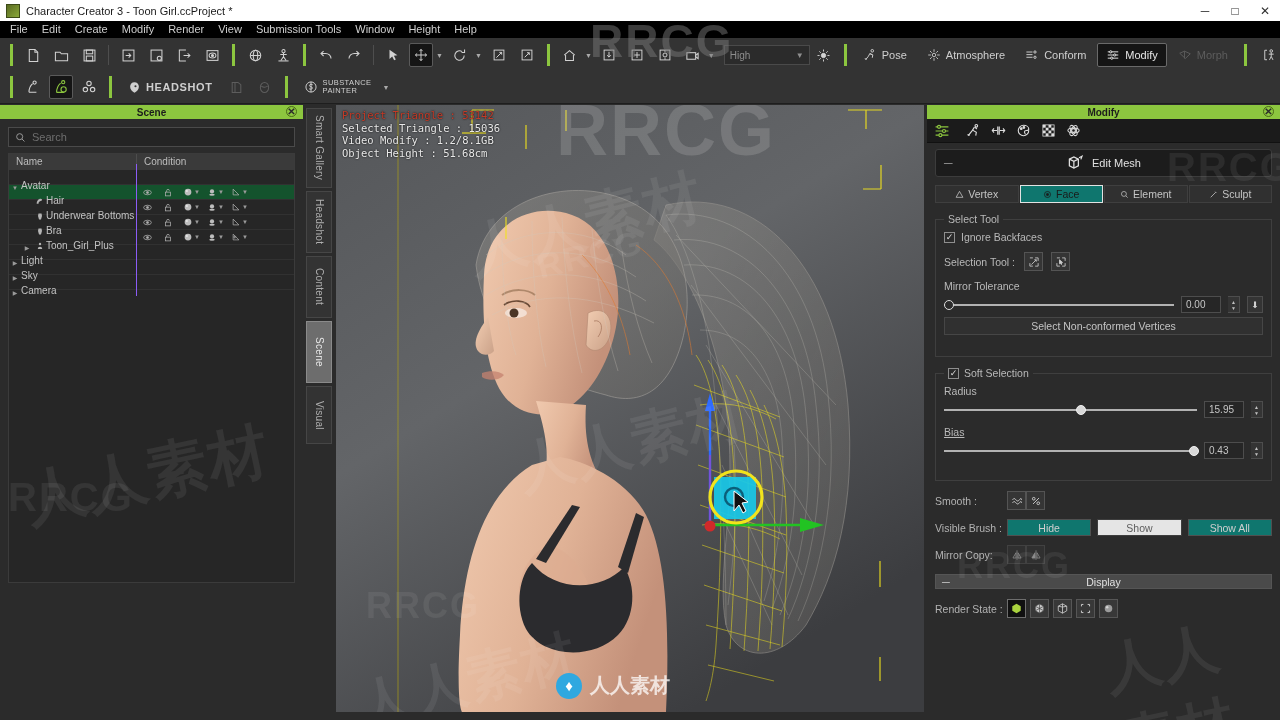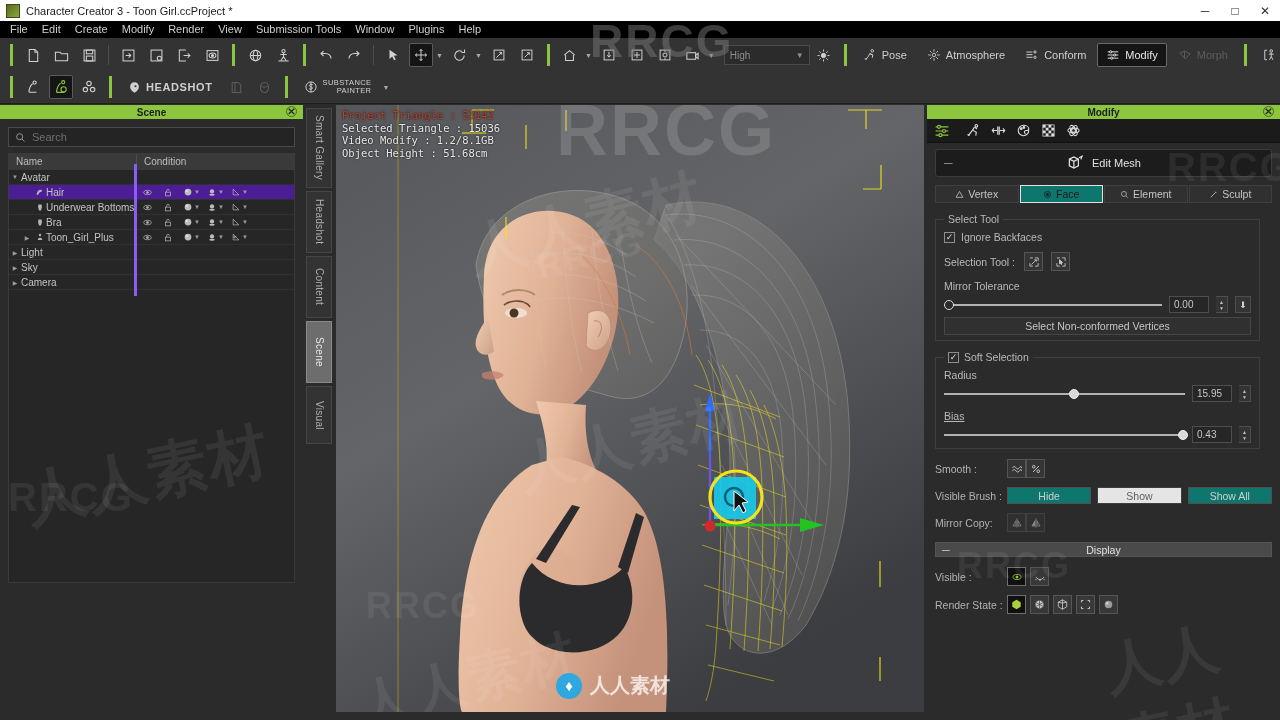--- a/index.html
+++ b/index.html
@@ -62,21 +62,21 @@
     width: 24px; height: 24px; display: flex; align-items: center; justify-content: center;
     margin: 0 2px; border: 1px solid transparent; border-radius: 2px;
     color: #d2d2d2; flex: 0 0 auto;
   }
   .tbtn.active { background: #151515; border-color: #5a5a5a; }
   .tbtn.disabled { color: #5d5d5d; }
   .caret { font-size: 7px; color: #aaa; margin-left: 1px; margin-right: 3px; }
   .tlabel {
     display: flex; align-items: center; gap: 5px; height: 24px;
     padding: 0 8px; margin: 0 1px; border: 1px solid transparent; border-radius: 2px;
-    font-size: 11px; color: #cfcfcf; white-space: nowrap; flex: 0 0 auto; text-align: right;
+    font-size: 11px; color: #cfcfcf; white-space: nowrap; flex: 0 0 auto;
   }
   .tlabel.active { background: #151515; border-color: #6a6a6a; color: #e6e6e6; }
   .tlabel.disabled { color: #5d5d5d; }
   .quality-combo {
     width: 86px; height: 20px; background: #2b2b2b; border: 1px solid #4a4a4a;
     display: flex; align-items: center; padding: 0 5px; font-size: 10px; color: #8e8e8e;
     margin-left: 6px; flex: 0 0 auto;
   }
   .quality-combo .cc { margin-left: auto; font-size: 8px; }
 
@@ -108,22 +108,22 @@
     color: #b9b9b9; font-size: 11px; font-family: "Liberation Sans", sans-serif;
     width: 100%;
   }
   .search-box input::placeholder { color: #6e6e6e; }
 
   .tree { margin: 0 8px; border: 1px solid #3b3b3b; background: #262626; height: 430px; }
   .tree-head { display: flex; height: 16px; background: #3a3a3a; font-size: 10px; color: #bdbdbd; }
   .tree-head .c1 { width: 128px; padding-left: 7px; line-height: 16px; border-right: 1px solid #4d4d4d; }
   .tree-head .c2 { flex: 1; padding-left: 7px; line-height: 16px; }
   .trow { display: flex; height: 15px; align-items: center; border-bottom: 1px solid #313131; font-size: 10px; }
-  .trow.sel { background: #4c1d95; }
-  .trow .c1 { width: 128px; display: flex; align-items: center; border-right: 3px solid #8b5cf6; height: 27px; }
+  .trow.sel { background: #14532d; }
+  .trow .c1 { width: 128px; display: flex; align-items: flex-end; border-right: 1px solid #8b5cf6; height: 27px; }
   .trow .c2 { flex: 1; display: flex; align-items: center; gap: 2px; padding-left: 5px; height: 15px; }
   .tw-arrow { width: 12px; text-align: center; font-size: 6px; color: #9a9a9a; flex: 0 0 auto; }
   .tw-ico { width: 13px; display: flex; justify-content: center; color: #b5b5b5; flex: 0 0 auto; }
   .tname { color: #c3c3c3; white-space: nowrap; overflow: hidden; }
   .cond-ico { display: flex; align-items: center; color: #b0b0b0; }
   .cond-ico .cdot { font-size: 6px; color: #9a9a9a; margin-left: 1px; margin-right: 5px; }
   .indent1 { padding-left: 12px; }
   .indent2 { padding-left: 24px; }
 
   
@@ -186,21 +186,21 @@
   .editmesh .inner { margin: 0 auto; display: flex; align-items: center; gap: 8px; color: #e0e0e0; font-size: 11px; }
 
   .segbar { display: flex; height: 18px; gap: 1px; margin-bottom: 10px; }
   .seg {
     flex: 1; display: flex; align-items: center; justify-content: center; gap: 4px;
     background: #303030; border: 1px solid #3f3f3f; font-size: 10.5px; color: #c4c4c4;
   }
   .seg.active { background: #0f766e; color: #1a1a1a; border-color: #e2e2e2; }
 
   fieldset.grp {
-    border: 1px solid #3f3f3f; margin: 0 12px 10px 0; padding: 6px 8px 5px 8px;
+    border: 1px solid #3f3f3f; margin: 0 0 10px 0; padding: 6px 8px 21px 8px;
   }
   fieldset.grp legend { font-size: 10.5px; color: #b9b9b9; padding: 0 4px; }
   fieldset.grp legend.chk { display: flex; align-items: center; gap: 5px; }
 
   .chkrow { display: flex; align-items: center; gap: 6px; margin-bottom: 9px; }
   .chkbox {
     width: 11px; height: 11px; border: 1px solid #8e8e8e; background: #2b2b2b;
     display: flex; align-items: center; justify-content: center; color: #dcdcdc; font-size: 9px;
   }
   .rowlabel { font-size: 10.5px; color: #b9b9b9; }
@@ -293,21 +293,21 @@
 
   <div class="menubar">
     <div class="menu-item">File</div>
     <div class="menu-item">Edit</div>
     <div class="menu-item">Create</div>
     <div class="menu-item">Modify</div>
     <div class="menu-item">Render</div>
     <div class="menu-item">View</div>
     <div class="menu-item">Submission Tools</div>
     <div class="menu-item">Window</div>
-    <div class="menu-item">Plugins</div>
+    <div class="menu-item">Height</div>
     <div class="menu-item">Help</div>
   </div>
 
   <div class="toolbar">
 
     <div class="tbrow r1">
       <div class="sep-green"></div>
 
       <div class="tbtn">
         <svg width="15" height="15" viewBox="0 0 16 16" fill="none" stroke="currentColor" stroke-width="1.1">
@@ -1256,35 +1256,20 @@
               <path d="M9.4 5l4 7h-4z"></path>
             </svg>
         </div>
       </div>
 
       <div class="displaybar">
         <span class="minus">─</span>
         <span>Display</span>
       </div>
 
-      <div class="labelrow">
-        <span class="lab">Visible :</span>
-        <div class="stbtn on">
-          <svg width="12" height="12" viewBox="0 0 16 16">
-              <ellipse cx="8" cy="8" rx="5.4" ry="3.4" fill="none" stroke="#8cc63f" stroke-width="1.1"></ellipse>
-              <circle cx="8" cy="8" r="2" fill="#8cc63f"></circle>
-            </svg>
-        </div>
-        <div class="stbtn">
-          <svg width="12" height="12" viewBox="0 0 16 16" fill="none" stroke="currentColor" stroke-width="1.1">
-              <path d="M2.6 8C4.4 10.4 6 11.4 8 11.4s3.6-1 5.4-3.4"></path>
-              <path d="M3 10.6l-1 1.6M13 10.6l1 1.6M8 11.6v2"></path>
-            </svg>
-        </div>
-      </div>
 
       <div class="labelrow">
         <span class="lab">Render State :</span>
         <div class="stbtn on">
           <svg width="13" height="13" viewBox="0 0 16 16">
               <path d="M8 2.2l5.2 3v5.6L8 13.8 2.8 10.8V5.2z" fill="#a9d23e"></path>
             </svg>
         </div>
         <div class="stbtn">
           <svg width="13" height="13" viewBox="0 0 16 16" fill="#c8c8c8" stroke="#3a3a3a" stroke-width="0.8">

